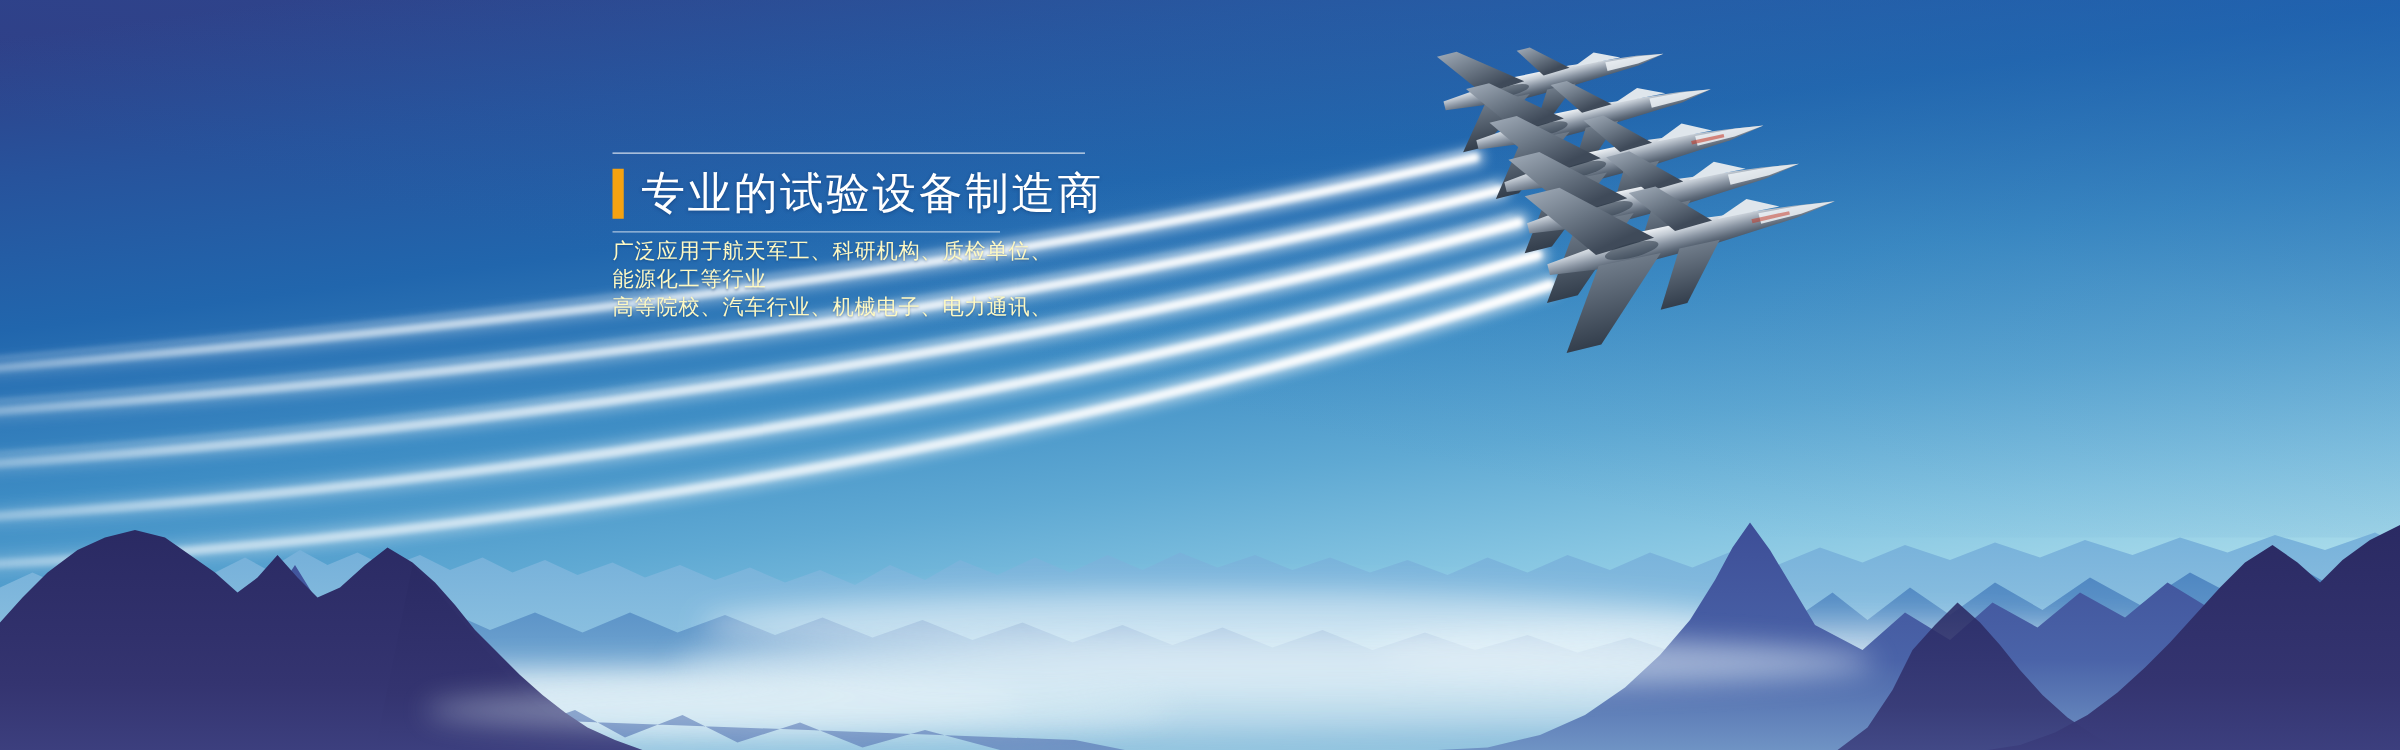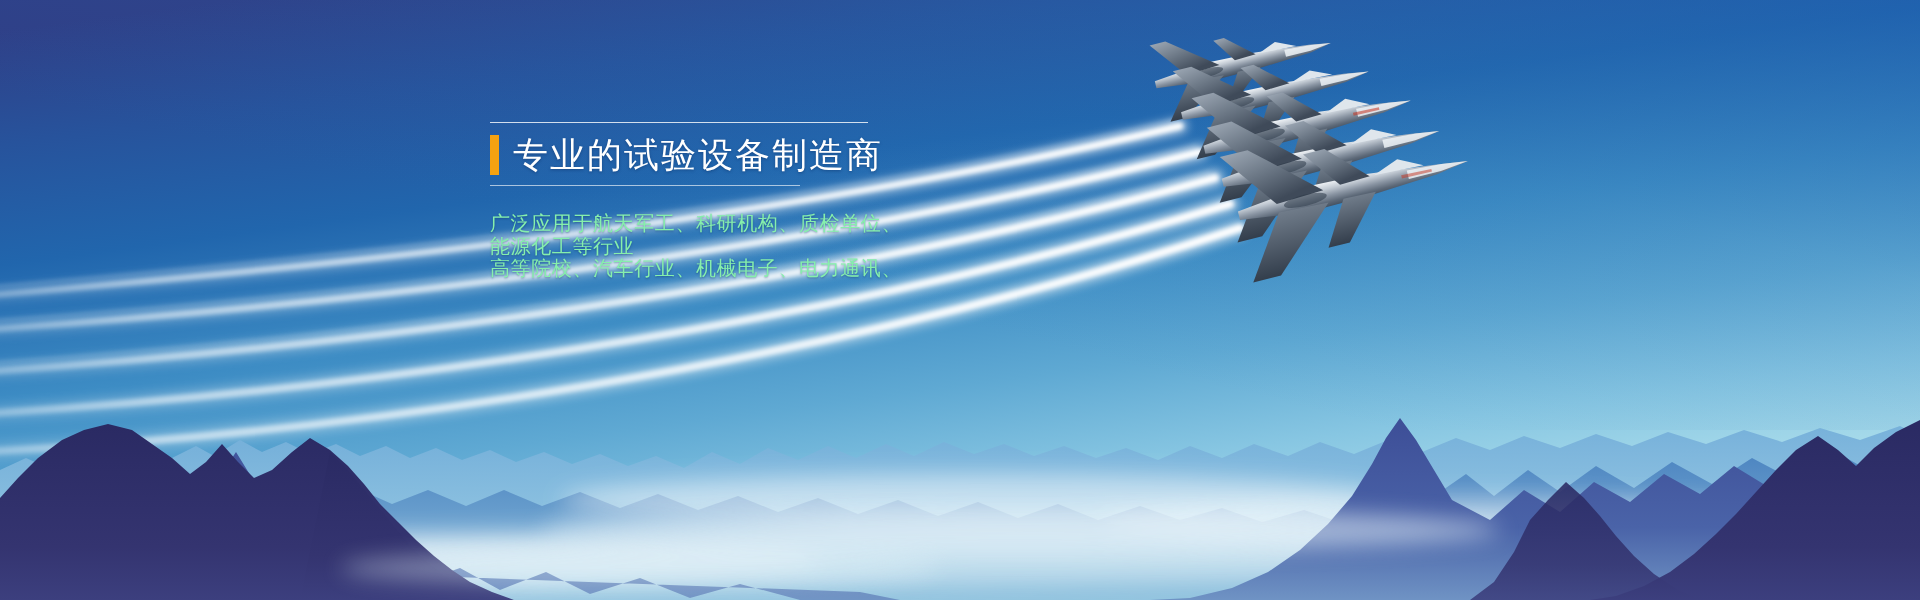--- a/index.html
+++ b/index.html
@@ -52,23 +52,23 @@
   .title{
     color:#ffffff;
     font-size:35px;
     line-height:40px;
     letter-spacing:2px;
     white-space:nowrap;
     font-weight:400;
     text-shadow:0 1px 3px rgba(10,40,90,.45);
   }
   .subtitle{
-    margin-top:26px;
-    color:#86efac;
-    font-size:20px;
+    margin-top:4px;
+    color:#fef9c3;
+    font-size:17px;
     line-height:22.5px;
     letter-spacing:.6px;
     text-shadow:0 1px 2px rgba(10,40,90,.40);
   }
   .subtitle div{white-space:nowrap;}
 </style>
 </head>
 <body>
 
 <div class="banner">

